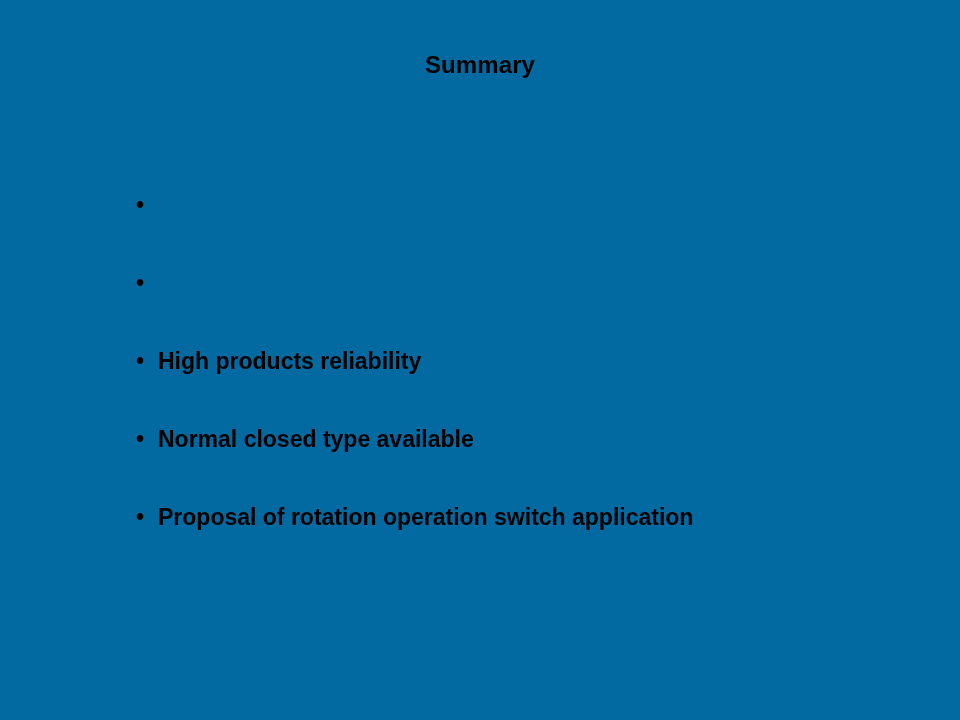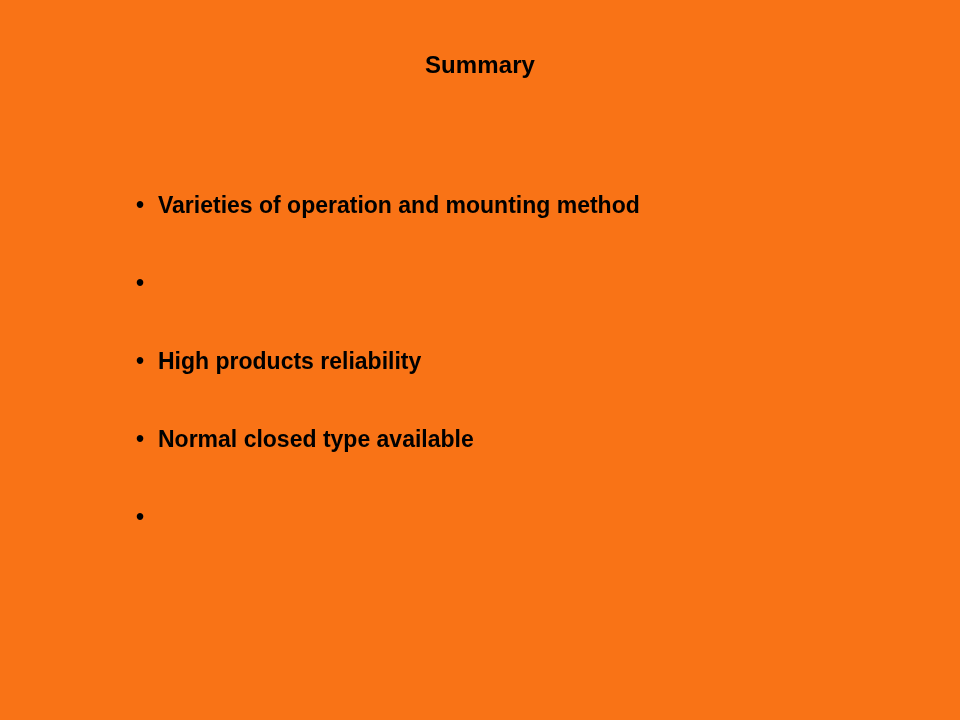--- a/index.html
+++ b/index.html
@@ -9,21 +9,21 @@
     background: #ffffff;
   }
   body {
     font-family: "Liberation Sans", sans-serif;
     -webkit-font-smoothing: antialiased;
   }
   .slide {
     position: relative;
     width: 960px;
     height: 720px;
-    background: #f97316;
+    background: #0369a1;
     overflow: hidden;
     box-sizing: border-box;
     padding-left: 41px;
   }
   .slide-title {
     position: absolute;
     left: 0;
     top: 50px;
     width: 960px;
     text-align: center;
@@ -75,36 +75,36 @@
 <body>
 
 <div class="slide">
 
   <div class="slide-title">Summary</div>
 
   <ul class="bullet-list">
 
     <li class="bullet-item">
       <span class="bullet-marker">•</span>
-      <span class="bullet-text">Varieties of operation and mounting method</span>
     </li>
 
     <li class="bullet-item">
       <span class="bullet-marker">•</span>
     </li>
 
     <li class="bullet-item">
       <span class="bullet-marker">•</span>
       <span class="bullet-text">High products reliability</span>
     </li>
 
     <li class="bullet-item">
       <span class="bullet-marker">•</span>
       <span class="bullet-text">Normal closed type available</span>
     </li>
 
     <li class="bullet-item">
       <span class="bullet-marker">•</span>
+      <span class="bullet-text">Proposal of rotation operation switch application</span>
     </li>
 
   </ul>
 
 </div>
 
 </body></html>

